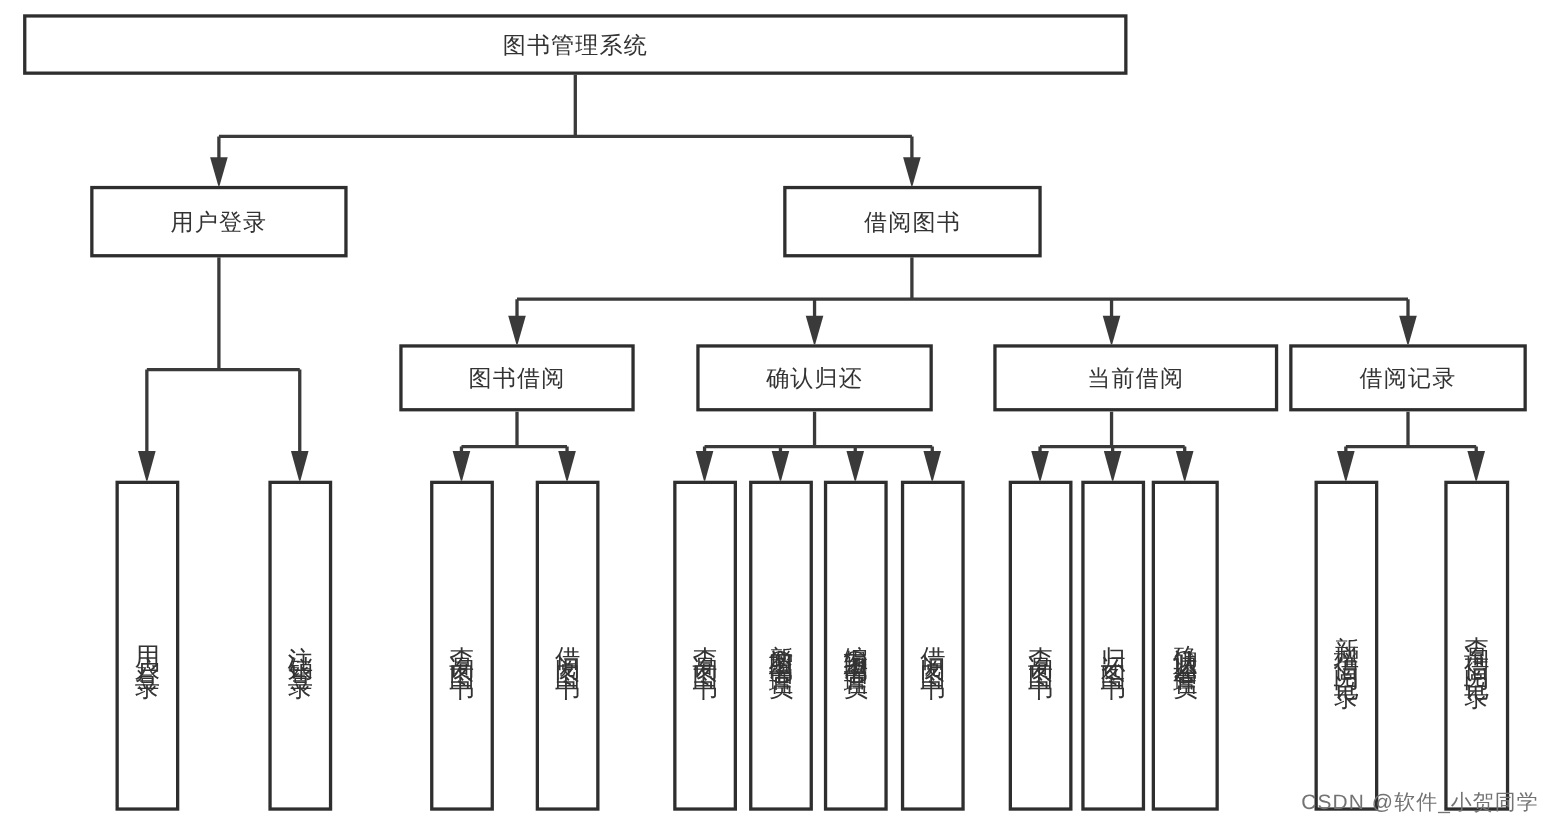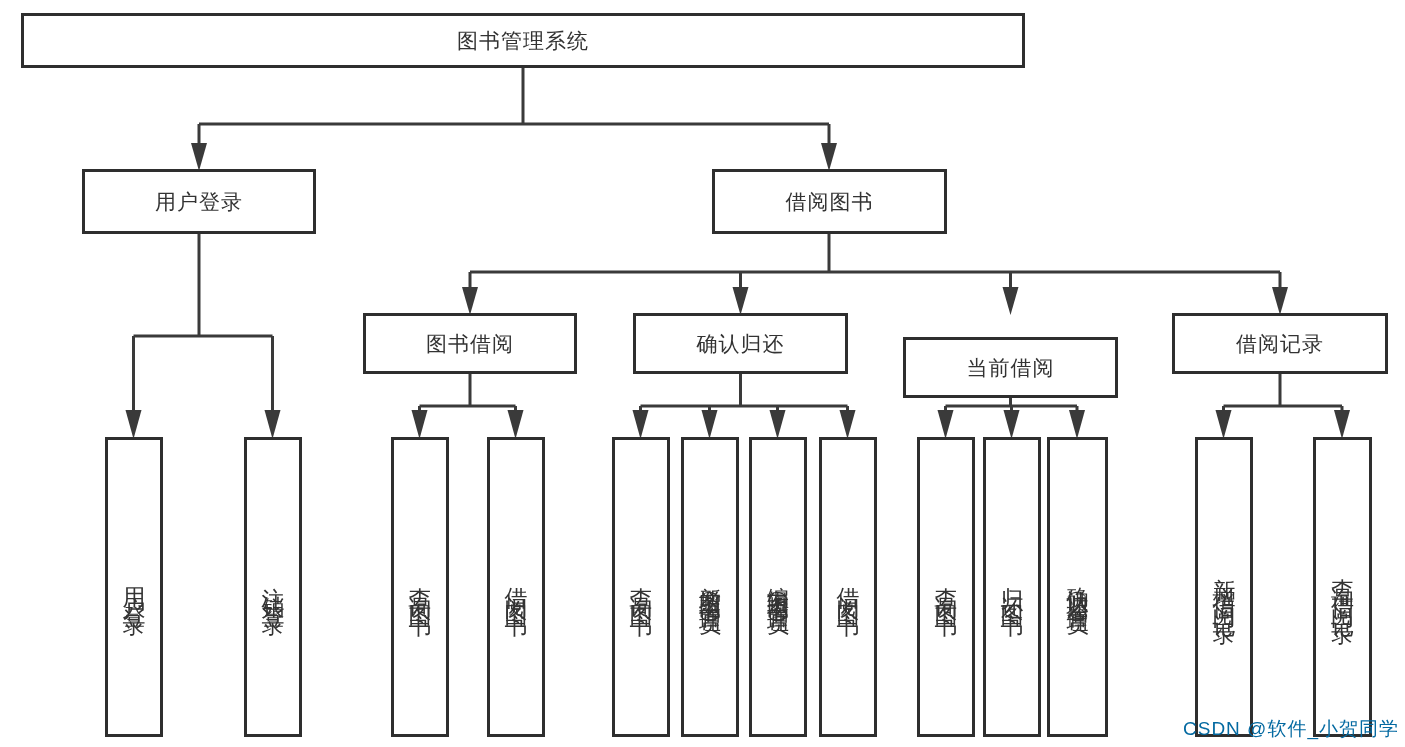--- a/index.html
+++ b/index.html
@@ -43,40 +43,40 @@
   .leaf.long .v-text {
     font-size: 22px;
     letter-spacing: 4px;
   }
   
   #n-root  { left: 21px;  top: 13px;  width: 1004px; height: 55px; }
   #n-login { left: 82px;  top: 169px; width: 234px;  height: 65px; }
   #n-mgmt  { left: 712px; top: 169px; width: 235px;  height: 65px; }
   #n-rec   { left: 363px; top: 313px; width: 214px;  height: 61px; }
   #n-bor   { left: 633px; top: 313px; width: 215px;  height: 61px; }
-  #n-cur   { left: 903px; top: 313px; width: 215px;  height: 61px; margin-top: 24px; }
+  #n-cur   { left: 903px; top: 313px; width: 259px;  height: 61px; }
   #n-rcd   { left: 1172px;top: 313px; width: 216px;  height: 61px; }
   #l1  { left: 105px;  }
   #l2  { left: 244px;  }
   #l3  { left: 391px;  }
   #l4  { left: 487px;  }
   #l5  { left: 612px;  }
   #l6  { left: 681px;  }
   #l7  { left: 749px;  }
   #l8  { left: 819px;  }
   #l9  { left: 917px;  }
   #l10 { left: 983px;  }
   #l11 { left: 1047px; width: 61px; }
   #l12 { left: 1195px; }
   #l13 { left: 1313px; width: 59px; }
   #watermark {
     position: absolute;
     left: 1183px; top: 716px;
     font-size: 19px;
-    color: #0369a1;
+    color: #737373;
     white-space: nowrap;
     z-index: 5;
     letter-spacing: 1px;
   }
 </style>
 </head>
 <body>
 
 <div id="canvas">
 

